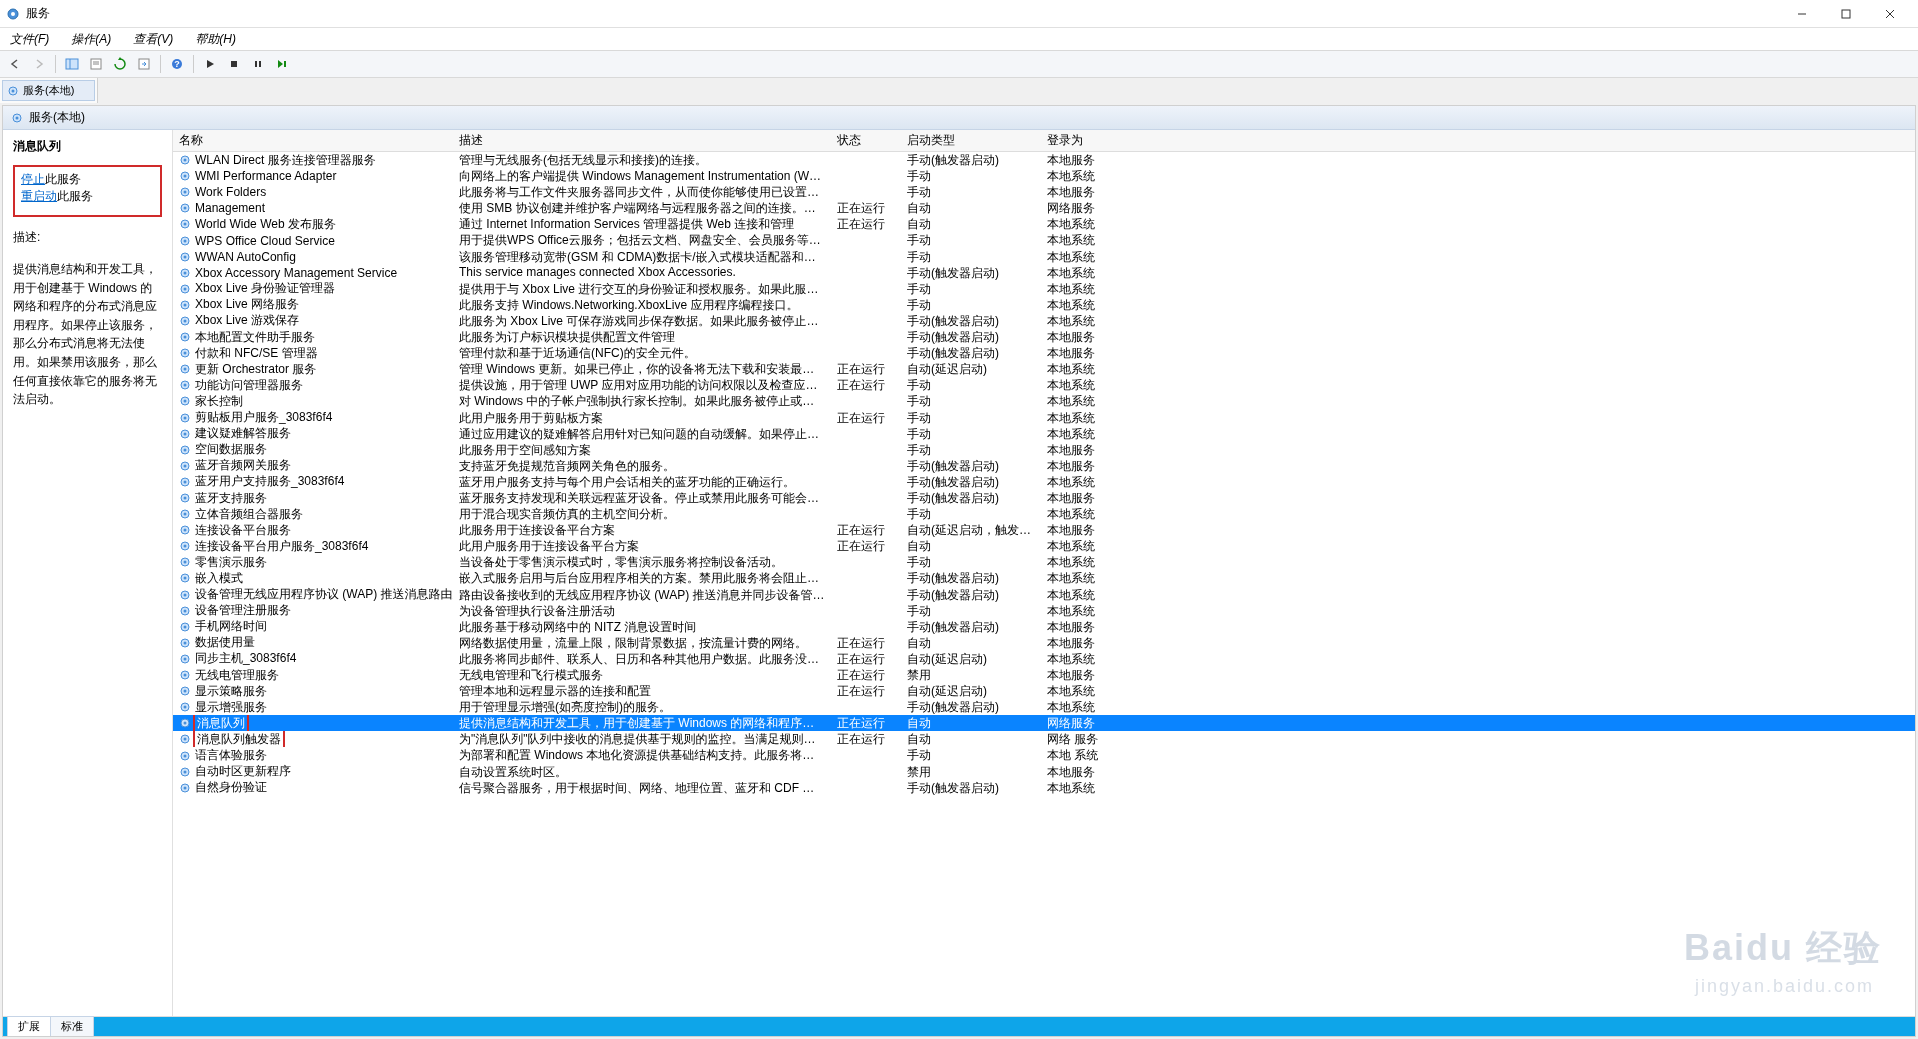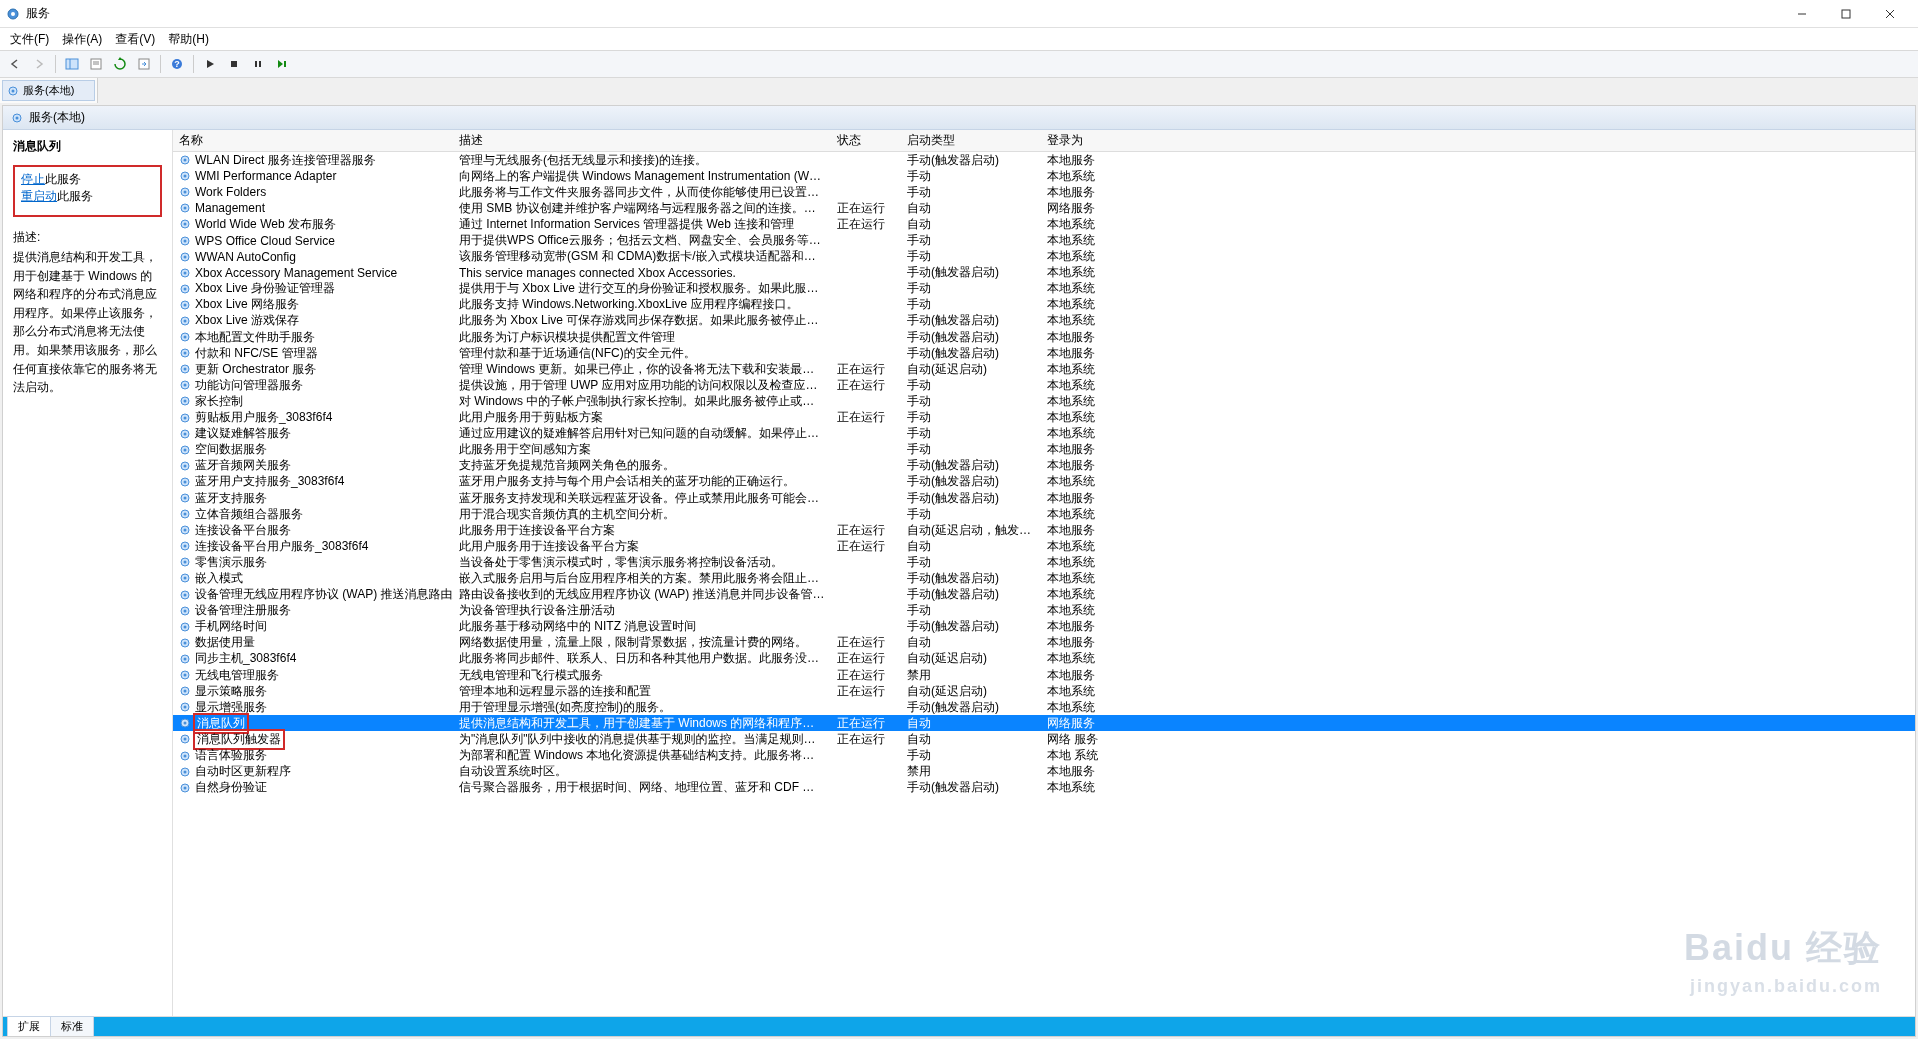--- a/index.html
+++ b/index.html
@@ -2,56 +2,56 @@
 <html><head>
 <meta charset="utf-8">
 <style>
 * { box-sizing: border-box; margin: 0; padding: 0; }
 body { font-family: "Microsoft YaHei", "Segoe UI", sans-serif; font-size: 12px; background: #f0f0f0; overflow: hidden; color: #000; }
 .titlebar { height: 28px; background: #fff; display: flex; align-items: center; padding: 0 6px; border-bottom: 1px solid #e0e0e0; }
 .titlebar .ticon { width: 14px; height: 14px; margin-right: 6px; }
 .titlebar .ttext { flex: 0 0 auto; }
 .titlebar .spacer { flex: 1; }
 .titlebar .wbtn { width: 44px; height: 26px; display: flex; align-items: center; justify-content: center; color: #444; }
-.menubar { height: 22px; background: #fff; display: flex; align-items: center; padding: 0 6px; gap: 5px; }
+.menubar { height: 22px; background: #fff; display: flex; align-items: center; padding: 0 6px; gap: 14px; font-style: italic; }
 .menubar .mitem { padding: 2px 4px; }
 .toolbar { height: 28px; background: #f4f6f9; border-top: 1px solid #d9d9d9; border-bottom: 1px solid #d9d9d9; display: flex; align-items: center; padding: 0 4px; gap: 2px; }
 .tbbtn { width: 22px; height: 22px; display: flex; align-items: center; justify-content: center; border: 1px solid transparent; }
 .tbsep { width: 1px; height: 18px; background: #ccc; margin: 0 3px; }
 .workspace { display: flex; height: calc(100vh - 78px); flex-direction: column; }
 .leftpanel { width: 98px; background: #fafafa; border-right: 1px solid #d0d0d0; padding: 2px; }
 .leftpanel .node { display: flex; align-items: center; gap: 4px; padding: 2px 4px; background: #e4ecf7; border: 1px solid #b8cde6; font-size: 11px; }
 .centerpanel { flex: 1; display: flex; background: #fff; border: 1px solid #d0d0d0; margin: 2px; flex-direction: column; }
 .centerheader { height: 24px; background: linear-gradient(to bottom, #eef3fa, #dce6f2); border-bottom: 1px solid #c6d4e6; display: flex; align-items: center; padding: 0 8px; gap: 6px; font-size: 12px; }
 .centerbody { flex: 1; display: flex; overflow: hidden; }
 .detailpane { width: 170px; padding: 8px 10px; border-right: 1px solid #e0e0e0; overflow: hidden; }
 .detailpane .svc-title { font-weight: bold; margin-bottom: 10px; display: block; }
 .detailpane .actionbox { border: 2px solid #d02a2a; padding: 4px 6px 10px; margin-bottom: 12px; }
 .detailpane .alink { color: #0066cc; text-decoration: underline; }
 .detailpane .descr-h { margin-top: 6px; }
-.detailpane .descr { margin-top: 2px; line-height: 1.55; }
+.detailpane .descr { margin-top: 14px; line-height: 1.55; }
 .listpane { flex: 1; overflow: auto; }
 .colheaders { display: flex; position: sticky; top: 0; background: #f7f7f7; border-bottom: 1px solid #ddd; height: 22px; align-items: center; z-index: 2; }
 .col { padding: 0 6px; overflow: hidden; text-overflow: ellipsis; white-space: nowrap; }
 .c-name { width: 280px; }
 .c-desc { width: 378px; }
 .c-stat { width: 70px; }
 .c-stype { width: 140px; }
 .c-logon { width: 120px; }
 .rows { }
-.srow { display: flex; height: 16.1px; align-items: center; font-size: 12px; }
+.srow { display: flex; height: 16.1px; font-size: 12px; }
 .srow.selected { background: #0a84ff; color: #fff; }
 .srow .c-name { display: flex; align-items: center; gap: 4px; }
 .gearico { width: 12px; height: 12px; flex-shrink: 0; }
 .namebox { border: 2px solid #d02a2a; padding: 0 2px; display: inline-block; margin-left: -2px; }
 .tabfooter { height: 20px; border-top: 1px solid #ddd; display: flex; align-items: flex-end; padding-left: 4px; background: #0ea5e9; }
 .ftab { padding: 2px 10px; border: 1px solid #c6d4e6; border-bottom: none; font-size: 11px; background: #f4f7fb; margin-right: -1px; }
 .ftab.active { background: #fff; }
 .watermark1 { position: fixed; right: 36px; bottom: 66px; color: rgba(130,150,175,0.35); font-size: 36px; font-weight: bold; letter-spacing: 2px; pointer-events: none; font-family: Arial; }
-.watermark2 { position: fixed; right: 36px; bottom: 42px; color: rgba(130,150,175,0.3); font-size: 18px; letter-spacing: 2px; pointer-events: none; font-family: Arial; font-weight: bold; }
+.watermark2 { position: fixed; right: 44px; bottom: 42px; color: rgba(130,150,175,0.3); font-size: 18px; letter-spacing: 2px; pointer-events: none; font-family: Arial; }
 svg { display: block; }
 </style>
 </head>
 <body>
 
 <div class="titlebar">
   <span class="ticon">
     <svg viewBox="0 0 14 14">
         <circle cx="7" cy="7" r="5" fill="#4a90d9" stroke="#2a6fb0"></circle>
         <circle cx="7" cy="7" r="2" fill="#fff"></circle>

